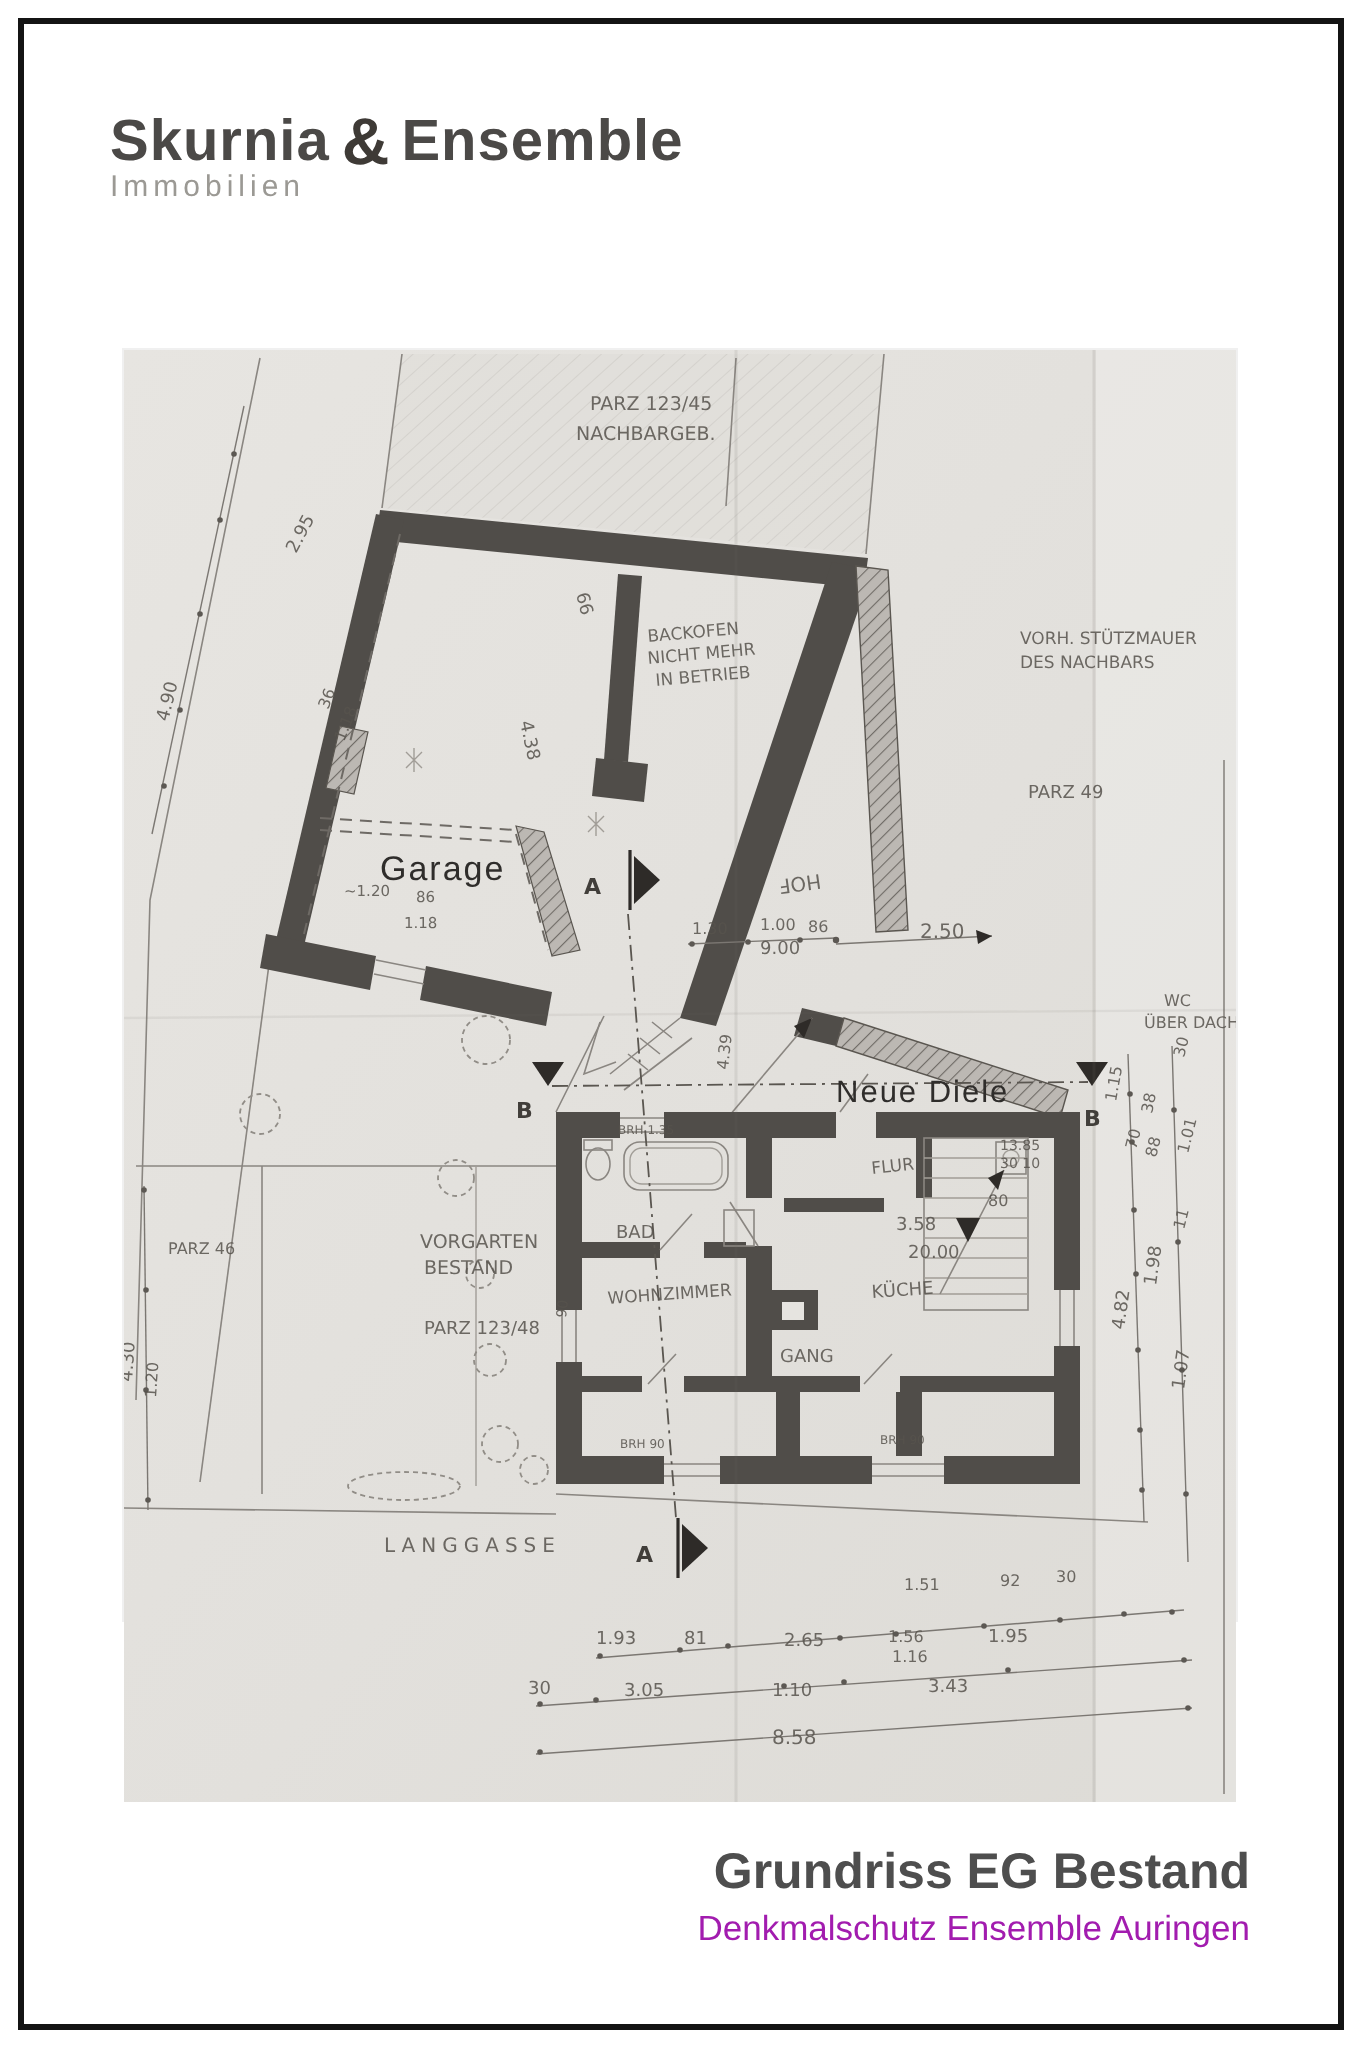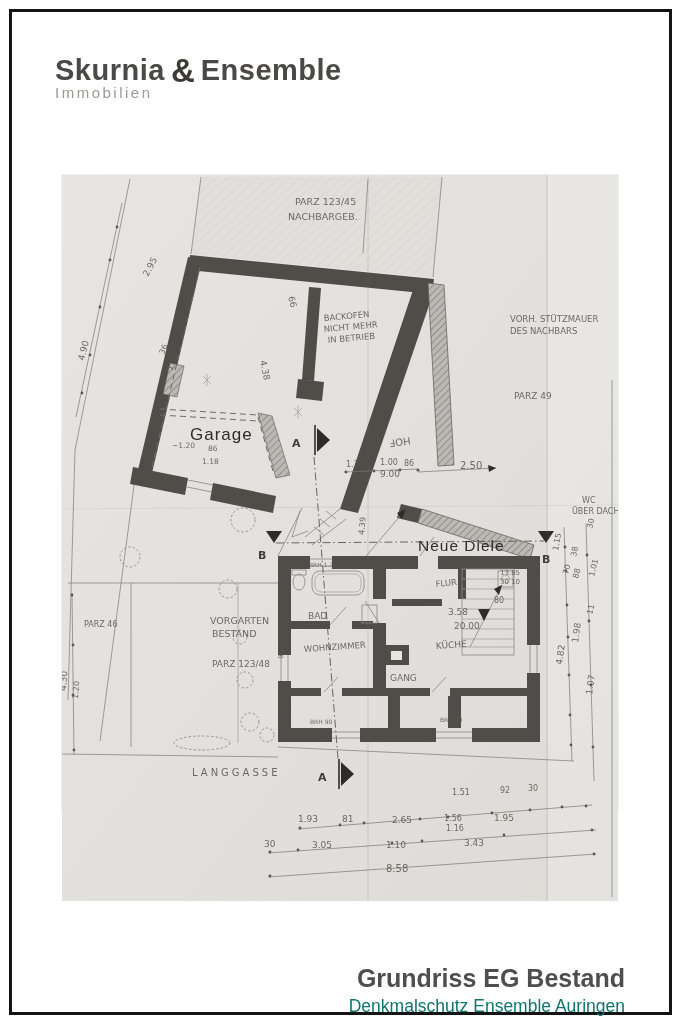--- a/index.html
+++ b/index.html
@@ -25,23 +25,23 @@
   .thin2{stroke:#a19d97;stroke-width:.7;fill:none;}
   .wall{fill:#504d49;}
   .chain{stroke:#7b7772;stroke-width:.7;fill:none;}
   .dot{fill:#5c5853;}
   .veg{stroke:#918d87;stroke-width:.9;fill:none;stroke-dasharray:2.5 2;}
   .dashline{stroke:#6e6a65;stroke-width:1;fill:none;stroke-dasharray:6 4;}
   .dashdot{stroke:#5a5650;stroke-width:.9;fill:none;stroke-dasharray:8 3 1.5 3;}
   .flag{fill:#2e2b28;}
 
   
-  .title-block{position:absolute;right:56px;top:964px;text-align:right;}
+  .title-block{position:absolute;right:56px;top:922px;text-align:right;}
   .doc-title{font-size:25px;font-weight:bold;color:#4e4e4e;}
-  .doc-subtitle{font-size:17.5px;color:#0f766e;margin-top:3px;}
+  .doc-subtitle{font-size:17.5px;color:#a21caf;margin-top:3px;}
 </style>
 </head>
 <body>
 
 <div class="page">
   <div class="frame"></div>
 
   <div class="logo">
     <div class="logo-row">
       <span class="logo-name">Skurnia</span>

